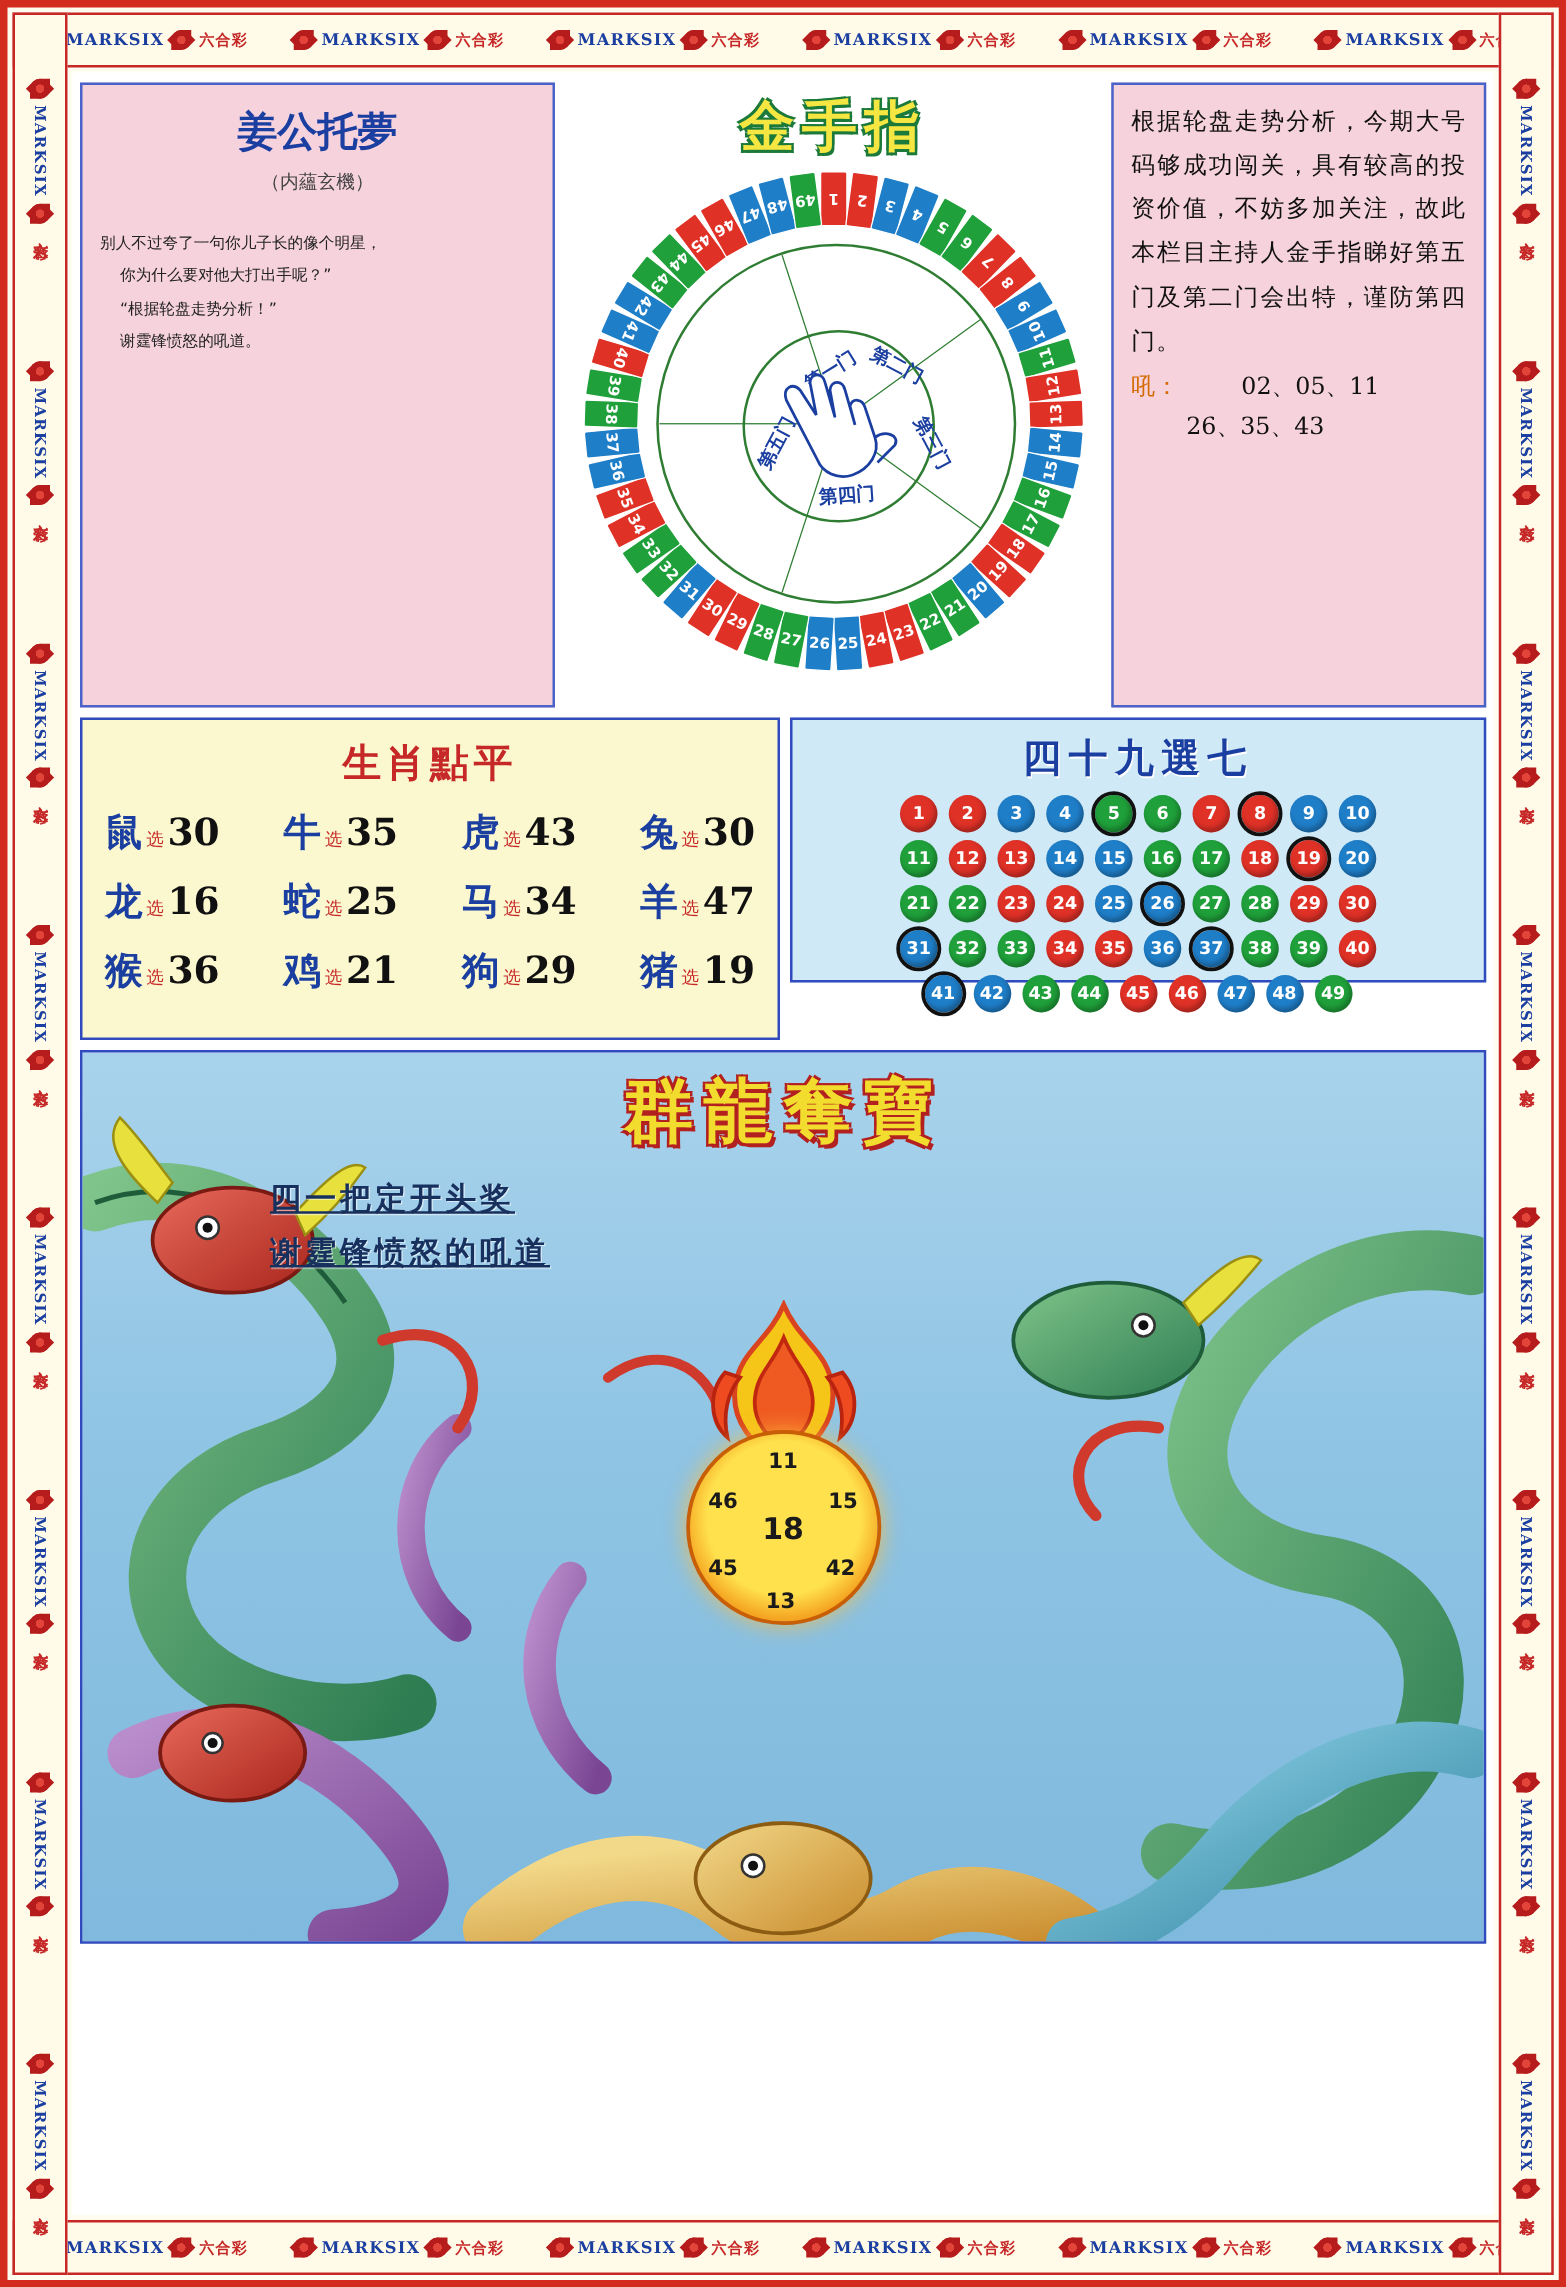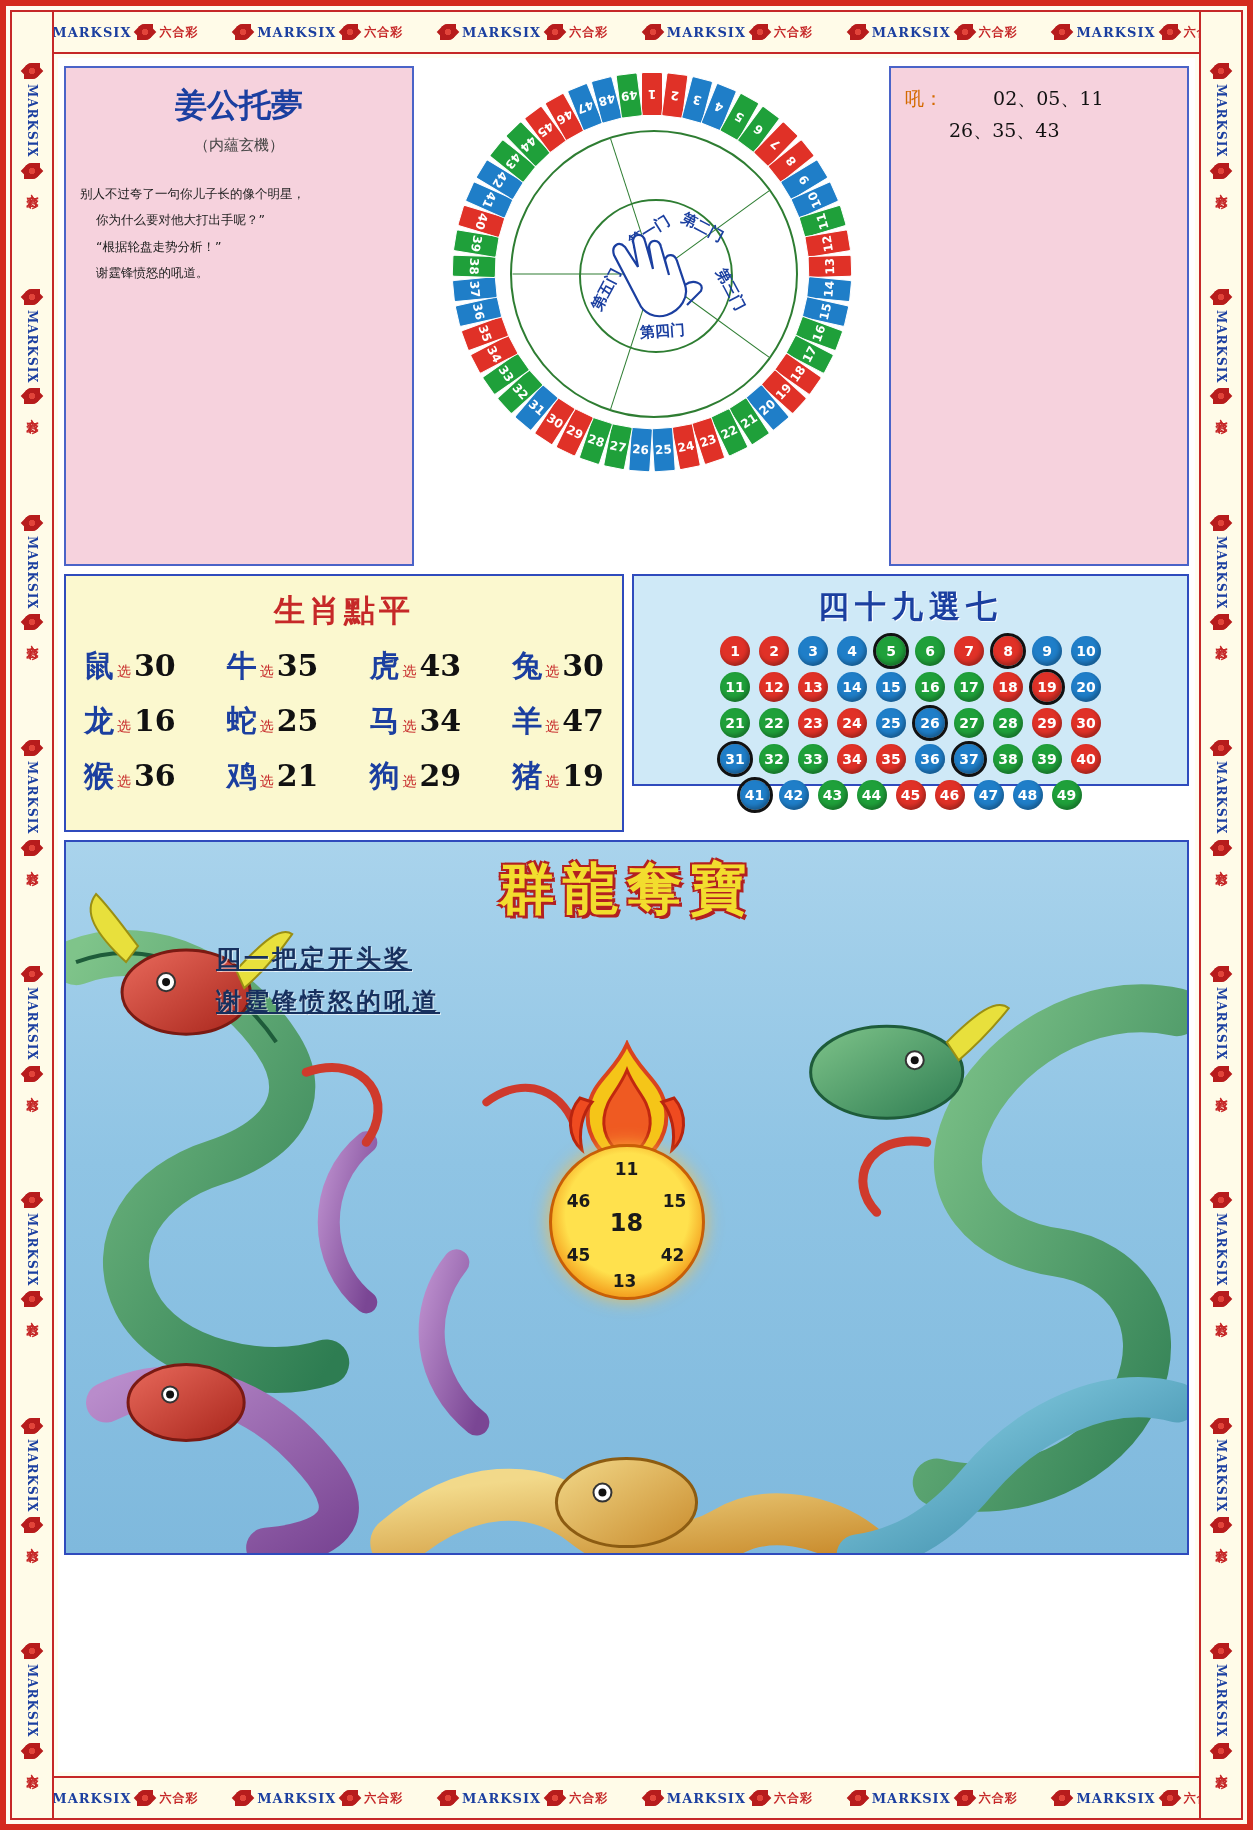--- a/index.html
+++ b/index.html
@@ -109,21 +109,21 @@
   .mast-edition{
     position:absolute;right:26px;bottom:18px;
     font-family:"DejaVu Serif","Liberation Serif",serif;
     font-size:26px;font-weight:bold;color:#1b3fa0;
   }
 
   
   .row1{display:flex;gap:8px;padding:8px 6px 0 6px;box-sizing:border-box;}
   .panel{box-sizing:border-box;}
   .p-dream{
-    width:350px;background:#f6d2dd;border:2px solid #4a63c8;padding:10px 14px;
+    width:380px;background:#f6d2dd;border:2px solid #4a63c8;padding:10px 14px;
     height:500px;
   }
   .p-dream .t{
     text-align:center;font-family:"DejaVu Serif","Liberation Serif",serif;
     font-size:32px;font-weight:bold;color:#1b3fa0;margin-top:6px;
   }
   .p-dream .st{
     text-align:center;font-size:15px;color:#444;margin-top:8px;
     font-family:"DejaVu Serif","Liberation Serif",serif;
   }
@@ -467,20 +467,21 @@
         <div class="st">（内蘊玄機）</div>
         <div class="body" id="dream-body">
             <div class="">别人不过夸了一句你儿子长的像个明星，</div>
             <div class="ind">你为什么要对他大打出手呢？”</div>
             <div class="ind">“根据轮盘走势分析！”</div>
             <div class="ind">谢霆锋愤怒的吼道。</div>
           </div>
       </div>
 
       <div class="panel p-wheel">
+        <div class="wheel-title">金手指</div>
         <div class="wheel-wrap">
           <div class="wheel-ring" id="wheel-ring">
               <div class="seg" style="transform:rotate(0deg)">
                 <div class="cell" style="background:#e03127;transform:rotate(180deg)">1</div>
               </div>
               <div class="seg" style="transform:rotate(7.346938775510204deg)">
                 <div class="cell" style="background:#e03127;transform:rotate(180deg)">2</div>
               </div>
               <div class="seg" style="transform:rotate(14.693877551020408deg)">
                 <div class="cell" style="background:#1f7ec8;transform:rotate(180deg)">3</div>
@@ -646,20 +647,21 @@
                          L88 44 C86 37 78 36 76 43 L80 58 L72 30 C70 22 61 22 60 30 L64 52
                          L56 24 C54 16 45 16 44 24 L49 50 Z" fill="#ffffff" stroke="#1b3fa0" stroke-width="2.2"></path>
                 <path d="M96 68 C104 62 116 66 112 74 L98 88" fill="none" stroke="#1b3fa0" stroke-width="2.2"></path>
               </svg>
             </div>
           </div>
         </div>
       </div>
 
       <div class="panel p-note">
+        <div class="para">根据轮盘走势分析，今期大号码够成功闯关，具有较高的投资价值，不妨多加关注，故此本栏目主持人金手指睇好第五门及第二门会出特，谨防第四门。</div>
         <div class="nums">
           <div><span class="lab">吼：</span>
                <span class="numline">02、05、11</span></div>
           <div class="numline">26、35、43</div>
         </div>
       </div>
     </div>
 
     <div class="row2">
 

